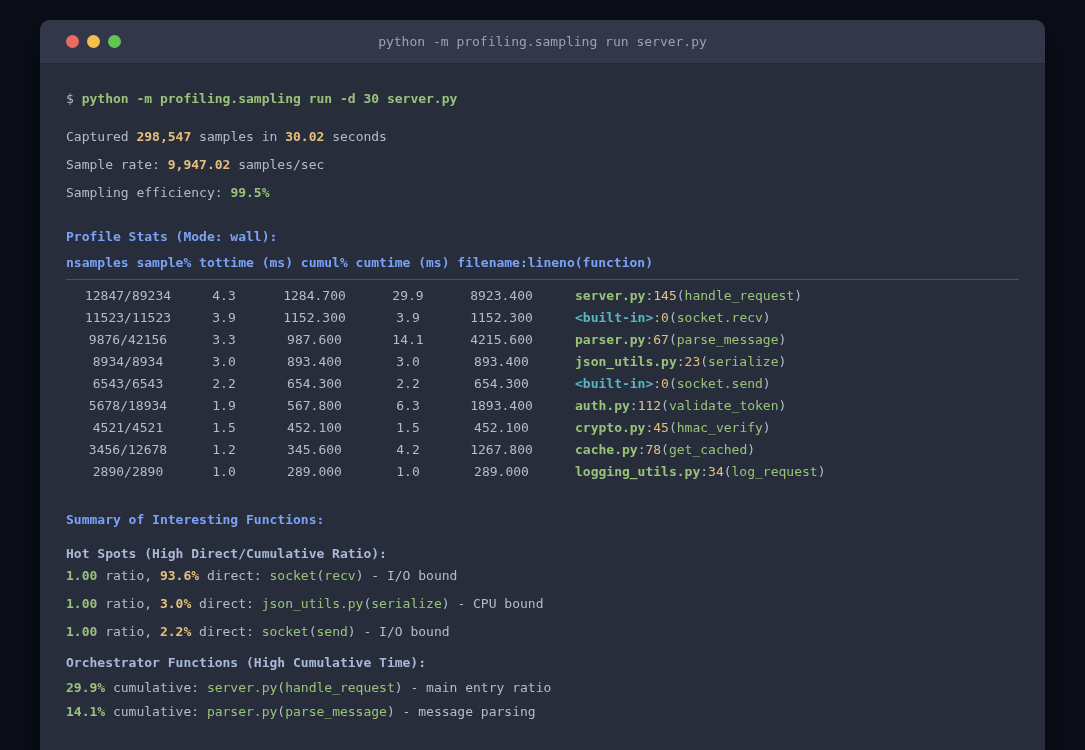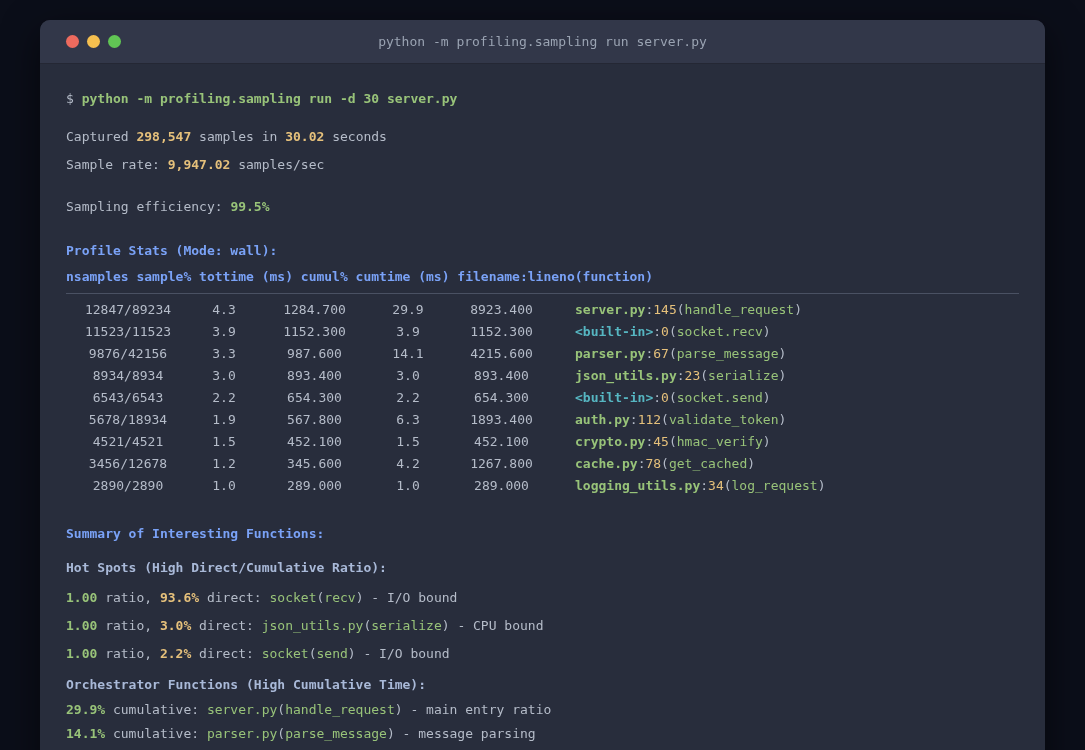--- a/index.html
+++ b/index.html
@@ -38,36 +38,36 @@
   .green  { color: var(--green, #98c379); }
   .yellow { color: var(--yellow, #e5c07b); }
   .blue   { color: var(--blue, #7aa2f7); }
   .cyan   { color: var(--cyan, #56b6c2); }
   .pale   { color: var(--pale, #a9b9d8); }
   .b      { font-weight:bold; }
   .p      { color: var(--text, #b5bcc9); }
 
   .cmd       { margin-bottom:20px; }
   .captured  { margin-bottom:10px; }
-  .rate      { margin-bottom:24px; }
+  .rate      { margin-bottom:10px; }
   .eff       { margin-bottom:24px; }
   .stats-heading { line-height:22px; margin-bottom:4px; }
   .thead     { line-height:22px; white-space:nowrap; }
   .divider   { border-top:1px solid var(--divider, #4a5163); margin:5px 0; }
 
   .trow {
     display:grid;
     grid-template-columns:124px 68px 113px 74px 113px 1fr;
     line-height:22px; white-space:nowrap;
   }
   .trow .num { text-align:center; }
   .trow .loc { padding-left:17px; text-align:left; }
 
   .summary-heading { margin-top:28px; margin-bottom:16px; }
-  .hs-heading      { margin-bottom:12px; }
+  .hs-heading      { margin-bottom:4px; }
   .hs-line         { margin-bottom:10px; }
   .orch-heading    { margin-top:13px; margin-bottom:7px; }
   .orch-line       { margin-bottom:6px; }
 </style>
 </head>
 <body>
 
 <div class="window">
   <div class="titlebar">
     <div class="lights">

